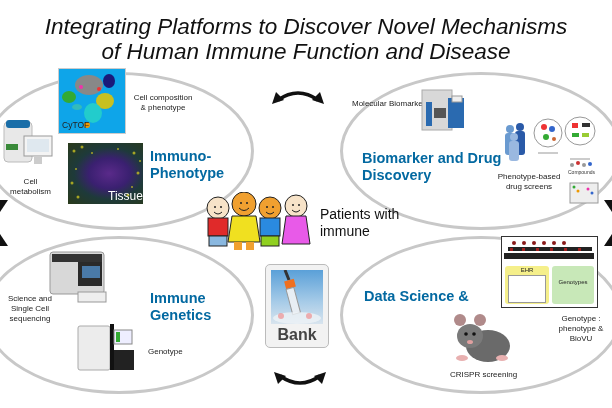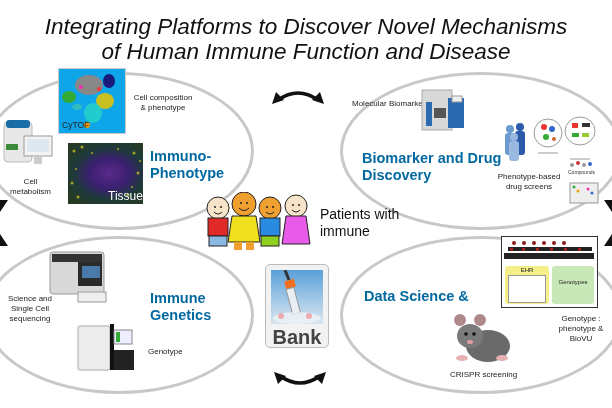--- a/index.html
+++ b/index.html
@@ -281,21 +281,21 @@
   <div style="position:absolute;left:5px;top:5px;width:52px;height:54px;background:linear-gradient(180deg,#5aa0d8 0%,#a8cce8 60%,#d8e4ee 100%);">
     <svg width="52" height="54" viewBox="0 0 52 54">
       <line x1="14" y1="0" x2="18" y2="10" stroke="#333" stroke-width="3"></line>
       <rect x="14" y="10" width="10" height="8" fill="#f07020" transform="rotate(-15 19 14)"></rect>
       <rect x="18" y="18" width="8" height="26" fill="#e8eef4" stroke="#999" transform="rotate(-15 22 30)"></rect>
       <ellipse cx="26" cy="48" rx="24" ry="6" fill="#eef2f6" opacity="0.8"></ellipse>
       <circle cx="10" cy="46" r="3" fill="#f08080" opacity="0.6"></circle>
         <circle cx="38" cy="46" r="3" fill="#f08080" opacity="0.6"></circle>
     </svg>
   </div>
-  <div style="position:absolute;left:0;top:61px;width:62px;text-align:center;font-weight:bold;font-size:20px;color:#444;">Bank</div>
+  <div style="position:absolute;left:0;top:61px;width:62px;text-align:center;font-weight:bold;font-size:16px;color:#444;">Bank</div>
 </div>
 
 <div class="abs" style="left:270px;top:84px;">
   <svg width="56" height="22" viewBox="0 0 56 22">
     <path d="M8 16 Q28 2 48 16" stroke="#111" stroke-width="3.5" fill="none"></path>
     <path d="M2 20 L6 8 L14 16 Z" fill="#111"></path>
     <path d="M54 20 L50 8 L42 16 Z" fill="#111"></path>
   </svg>
 </div>
 <div class="abs" style="left:272px;top:370px;">

